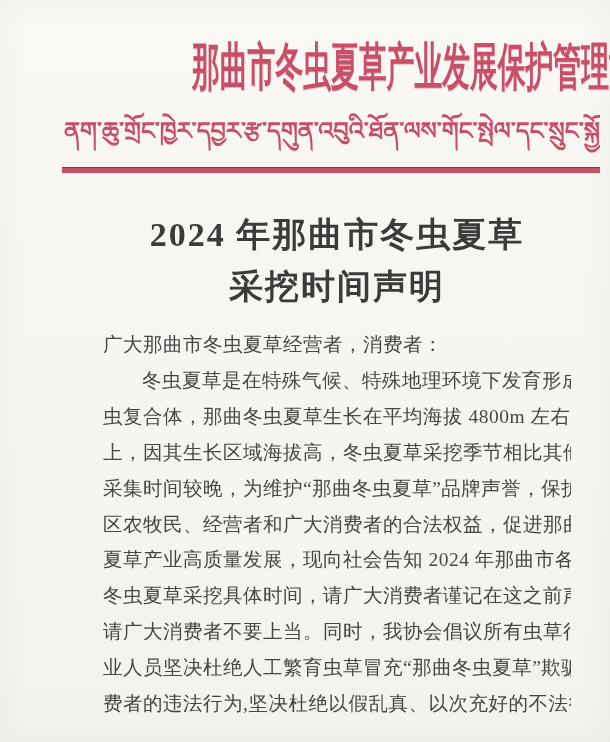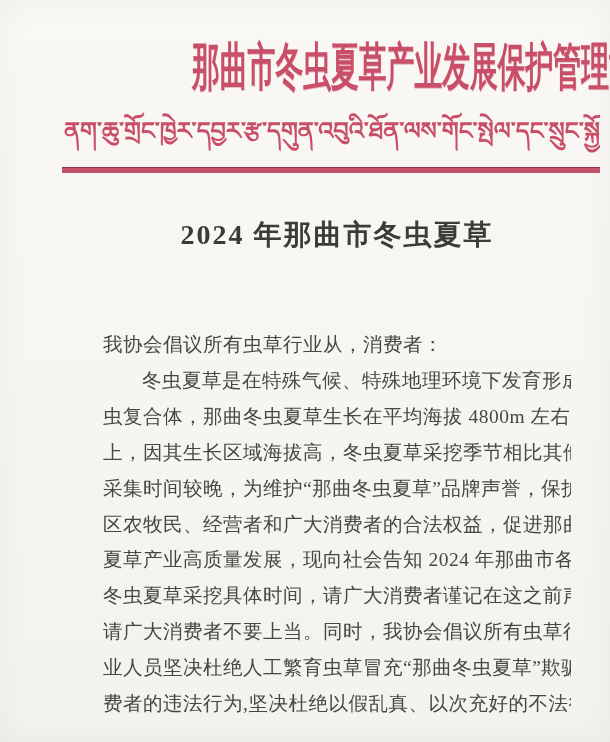--- a/index.html
+++ b/index.html
@@ -43,21 +43,21 @@
     background:#c4506a;
     border-top:1.5px solid #96304a;
   }
 
   
   .doc-title {
     position:absolute; top:216px; left:103px; width:468px;
     text-align:center;
     color:#3c3b39;
     font-weight:bold;
-    font-size:28px;
+    font-size:34px;
     letter-spacing:2px;
   }
   .doc-title .t-line { line-height:38px; }
   .doc-title .t-line + .t-line { margin-top:14px; }
 
   
   .doc-body {
     position:absolute; top:327px; left:103px; width:468px;
     color:#474644;
     font-size:19.5px;
@@ -82,24 +82,25 @@
 <div class="page">
 
   <div class="letterhead">
     <div class="letterhead-cn">那曲市冬虫夏草产业发展保护管理协会便签</div>
     <div class="letterhead-bo">ནག་ཆུ་གྲོང་ཁྱེར་དབྱར་རྩ་དགུན་འབུའི་ཐོན་ལས་གོང་སྤེལ་དང་སྲུང་སྐྱོབ་དོ་དམ་མཐུན་ཚོགས་ཀྱི་འཕྲིན་ཡིག</div>
     <div class="letterhead-rule"></div>
   </div>
 
   <div class="doc-title">
     <div class="t-line">2024 年那曲市冬虫夏草</div>
+    <div class="t-line">采挖时间声明</div>
   </div>
 
   <div class="doc-body">
-    <div class="bline salutation">我协会倡议所有虫草行业从，消费者：</div>
+    <div class="bline salutation">广大那曲市冬虫夏草经营者，消费者：</div>
     <div class="bline indent">冬虫夏草是在特殊气候、特殊地理环境下发育形成的菌</div>
     <div class="bline">虫复合体，那曲冬虫夏草生长在平均海拔 4800m 左右的高山</div>
     <div class="bline">上，因其生长区域海拔高，冬虫夏草采挖季节相比其他产区</div>
     <div class="bline">采集时间较晚，为维护“那曲冬虫夏草”品牌声誉，保护产</div>
     <div class="bline">区农牧民、经营者和广大消费者的合法权益，促进那曲冬虫</div>
     <div class="bline">夏草产业高质量发展，现向社会告知 2024 年那曲市各县(区)</div>
     <div class="bline">冬虫夏草采挖具体时间，请广大消费者谨记在这之前声称</div>
     <div class="bline">请广大消费者不要上当。同时，我协会倡议所有虫草行业从</div>
     <div class="bline">业人员坚决杜绝人工繁育虫草冒充“那曲冬虫夏草”欺骗消</div>
     <div class="bline">费者的违法行为,坚决杜绝以假乱真、以次充好的不法行为。</div>

